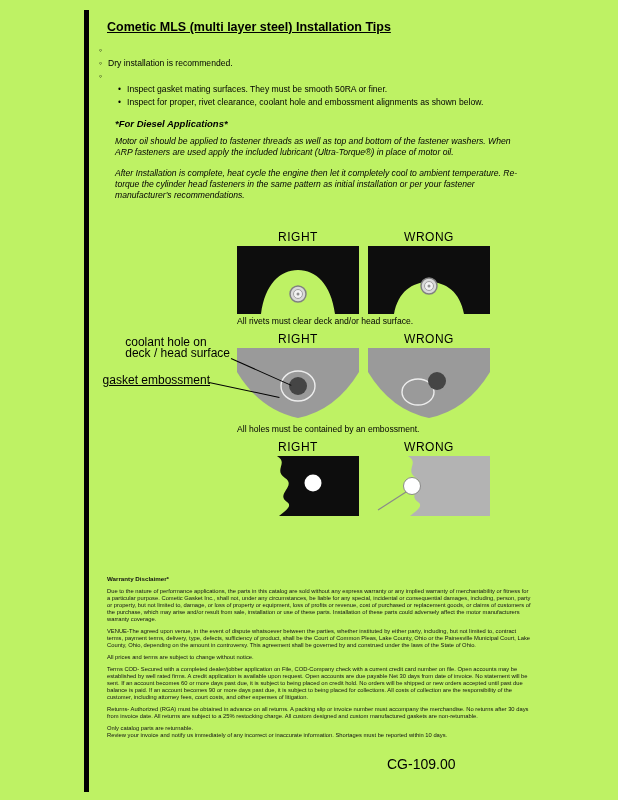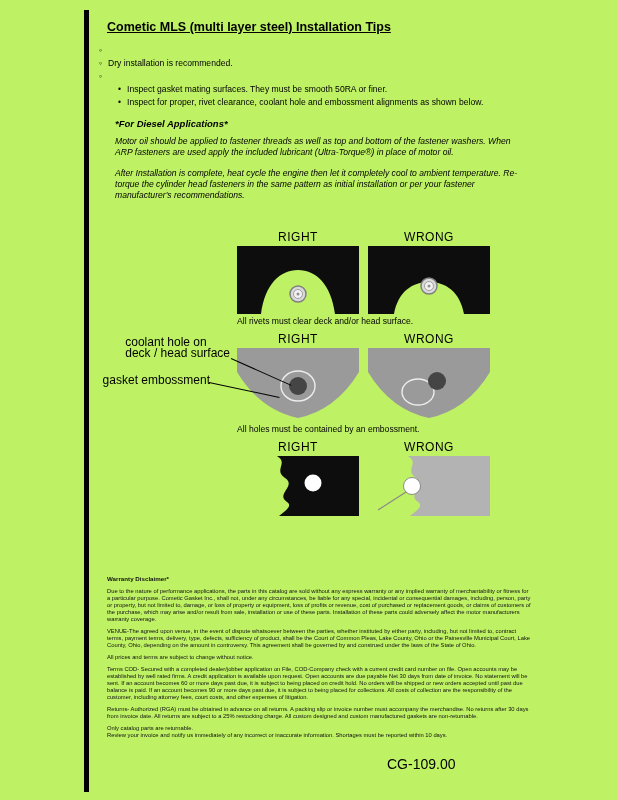--- a/index.html
+++ b/index.html
@@ -25,21 +25,21 @@
   .diagram-row { position:relative; margin-bottom:5px; }
   .label-row { display:flex; gap:9px; line-height:14px; height:14px; }
   .label-row span { width:122px; text-align:center; font-size:12px; letter-spacing:0.5px; }
   .panel-row { display:flex; gap:9px; margin-top:2px; }
   .panel { width:122px; font-size:0; }
   .caption { font-size:8.6px; line-height:11px; margin-top:2px; }
   .caption.w-narrow { width:200px; }
 
   .annotation { position:absolute; font-size:12px; line-height:10.5px; text-align:left; white-space:nowrap; }
   .ann-coolant { right:calc(100% + 7px); top:5px; }
-  .ann-emboss { right:calc(100% + 27px); top:43px; }
+  .ann-emboss { right:calc(100% + 27px); top:43px;text-decoration:underline; }
   .annotation span { display:block; }
   .leader { position:absolute; height:1px; background:#000; transform-origin:left center; }
   .leader.l1 { left:-6px; top:26px; width:66px; transform:rotate(24deg); }
   .leader.l2 { left:-28px; top:50px; width:72px; transform:rotate(12deg); }
 
   .disclaimer { position:absolute; left:107px; top:575px; width:424px; font-size:5.8px; line-height:7px; color:#111; }
   .disclaimer h3 { font-size:6.2px; font-weight:bold; margin-bottom:6px; }
   .disclaimer p { margin-bottom:5px; }
   .disclaimer p.tight { margin-bottom:0; }
 

